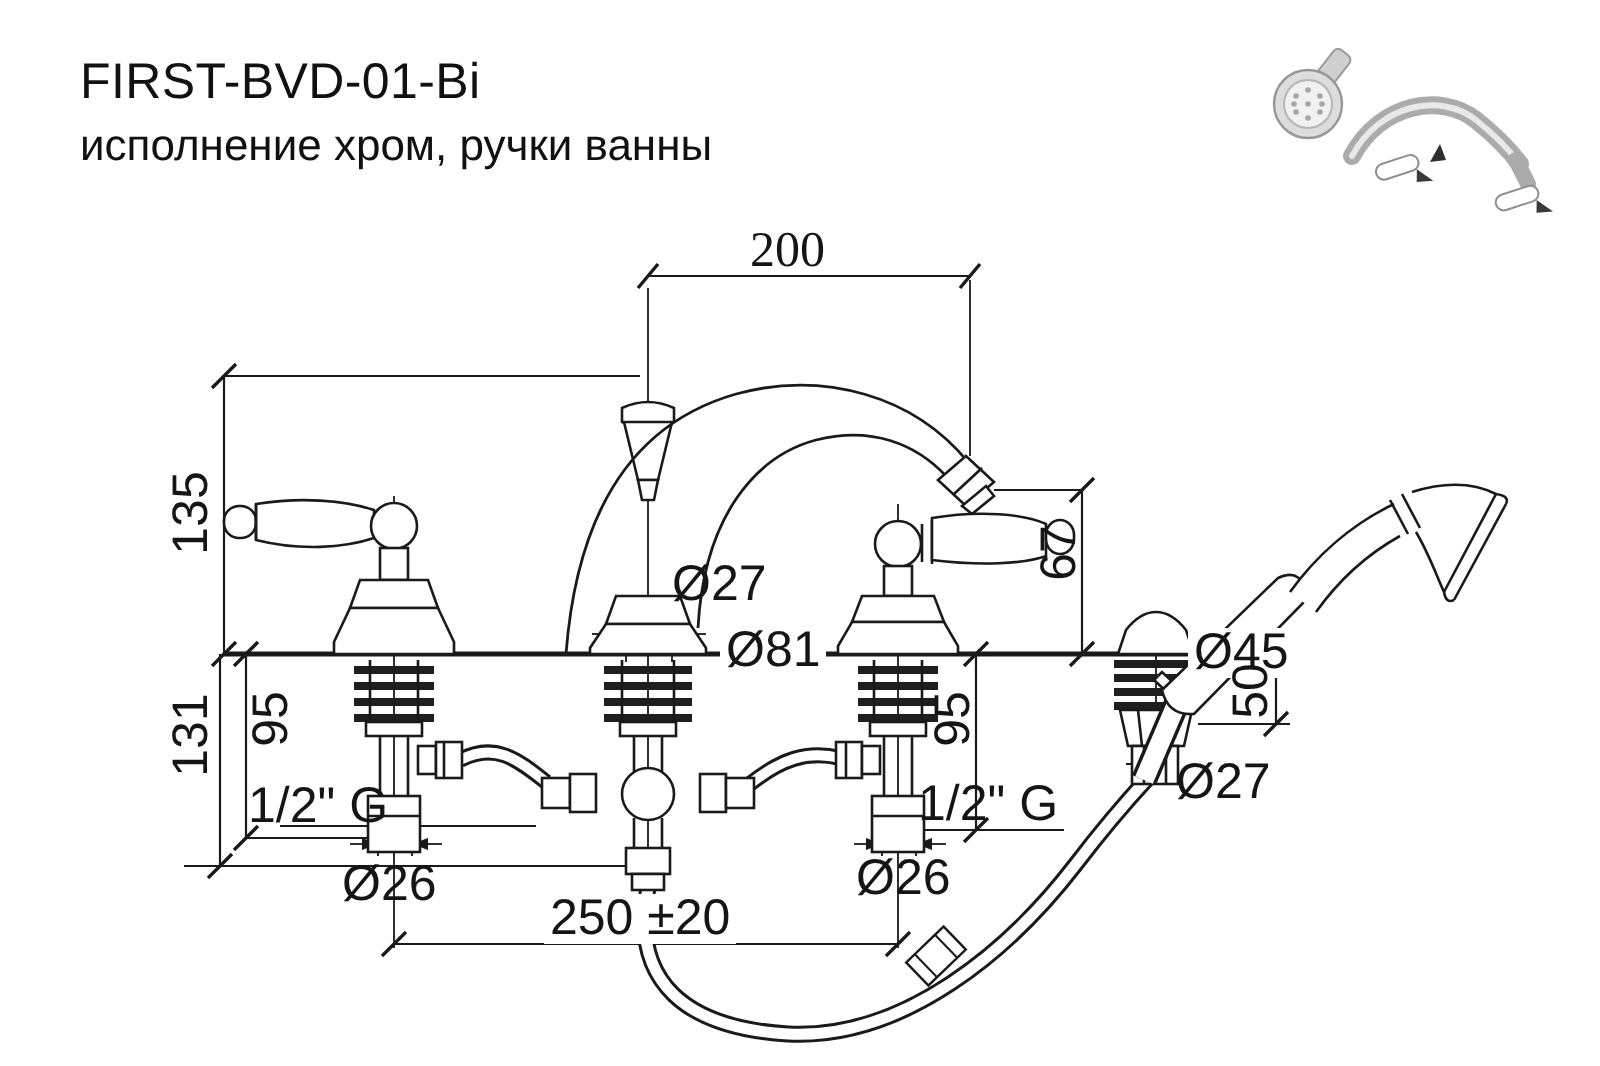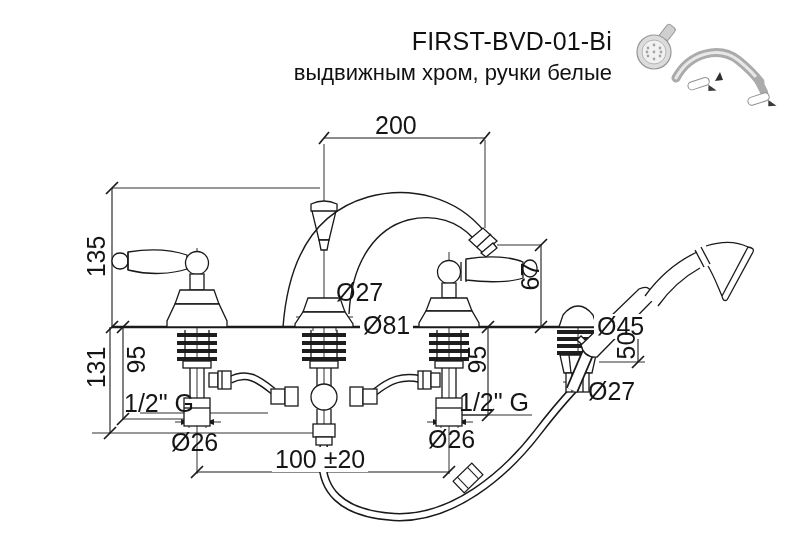--- a/index.html
+++ b/index.html
@@ -1,35 +1,35 @@
 <!DOCTYPE html>
 <html><head>
 <meta charset="utf-8">
 <style>
   html,body{margin:0;padding:0;background:#fff;}
   .page{position:relative;width:800px;height:533px;background:#fff;overflow:hidden;
         font-family:"Liberation Sans",sans-serif;color:#111;}
-  .header{position:absolute;left:28px;top:26px;width:584px;text-align:right;line-height:1.25;}
+  .header{position:absolute;left:40px;top:26px;width:584px;line-height:1.25;}
   .model{font-size:25px;letter-spacing:.2px;margin-bottom:2px;}
   .desc{font-size:22px;}
   .drawing-svg,.photo-svg{position:absolute;}
   .drawing-svg{left:0;top:0;}
   .photo-svg{left:624px;top:12px;}
   .dim{position:absolute;font-size:25px;line-height:1;white-space:nowrap;color:#151515;}
   .dim.v{transform:rotate(-90deg);transform-origin:center;text-align:center;height:25px;}
   .dim.bg{background:#fff;padding:0 3px;}
 </style>
 </head>
 <body>
 
 <div class="page">
 
   <div class="header">
     <div class="model">FIRST-BVD-01-Bi</div>
-    <div class="desc">выдвижным хром, ручки белые</div>
+    <div class="desc">исполнение хром, ручки ванны</div>
   </div>
 
   <svg class="photo-svg" width="172" height="102" viewBox="0 0 172 102">
     <g>
       <g transform="rotate(38 30 38)">
         <rect x="25" y="8" width="10" height="22" rx="3" fill="#cfcfcf" stroke="#9a9a9a" stroke-width="1"></rect>
       </g>
       <circle cx="30" cy="40" r="17" fill="#dcdcdc" stroke="#969696" stroke-width="1.2"></circle>
       <circle cx="30" cy="40" r="12" fill="#f1f1f1" stroke="#b5b5b5" stroke-width="1"></circle>
       <g fill="#a6a6a6">
@@ -297,30 +297,30 @@
         <path d="M706,246 C722,241 736,241 748,247"></path>
         <path d="M708,266 C714,276 718,287 722,296"></path>
         <line x1="748" y1="247" x2="722" y2="296"></line>
         <line x1="753" y1="252" x2="727" y2="300"></line>
         <path d="M748,247 Q755,248 753,252"></path>
         <path d="M722,296 Q723,302 727,300"></path>
       </g>
     </g>
   </svg>
 
-  <div class="dim" style="left:375px;top:113px;">200</div>
+  <div class="dim" style="left:375px;top:113px;font-family:Liberation Serif, serif;">200</div>
   <div class="dim v" style="left:66px;top:244px;width:60px;">135</div>
   <div class="dim v" style="left:510px;top:264px;width:40px;">67</div>
   <div class="dim" style="left:336px;top:280px;">Ø27</div>
   <div class="dim bg" style="left:360px;top:313px;">Ø81</div>
   <div class="dim bg" style="left:594px;top:314px;">Ø45</div>
   <div class="dim v" style="left:116px;top:347px;width:40px;">95</div>
   <div class="dim v" style="left:66px;top:355px;width:60px;">131</div>
   <div class="dim v" style="left:457px;top:347px;width:40px;">95</div>
   <div class="dim v" style="left:606px;top:333px;width:40px;">50</div>
   <div class="dim" style="left:588px;top:379px;">Ø27</div>
   <div class="dim" style="left:124px;top:391px;">1/2" G</div>
   <div class="dim" style="left:459px;top:390px;">1/2" G</div>
   <div class="dim" style="left:171px;top:430px;">Ø26</div>
   <div class="dim" style="left:428px;top:427px;">Ø26</div>
-  <div class="dim bg" style="left:272px;top:447px;">100 ±20</div>
+  <div class="dim bg" style="left:272px;top:447px;">250 ±20</div>
 
 </div>
 
 </body></html>

